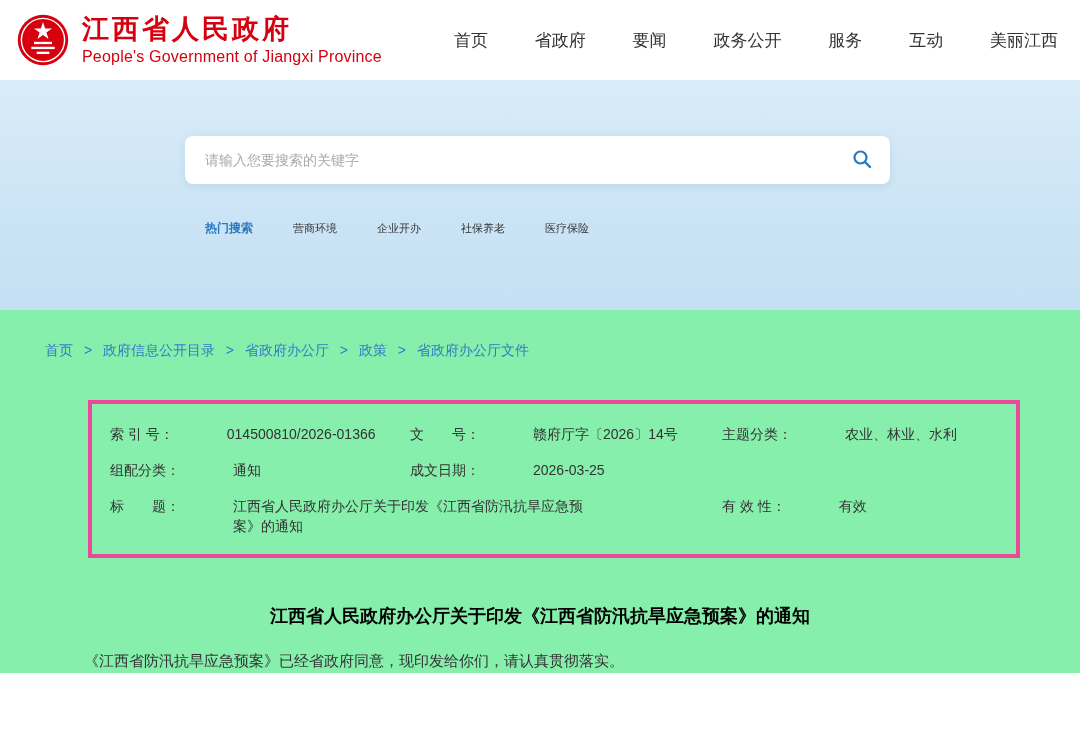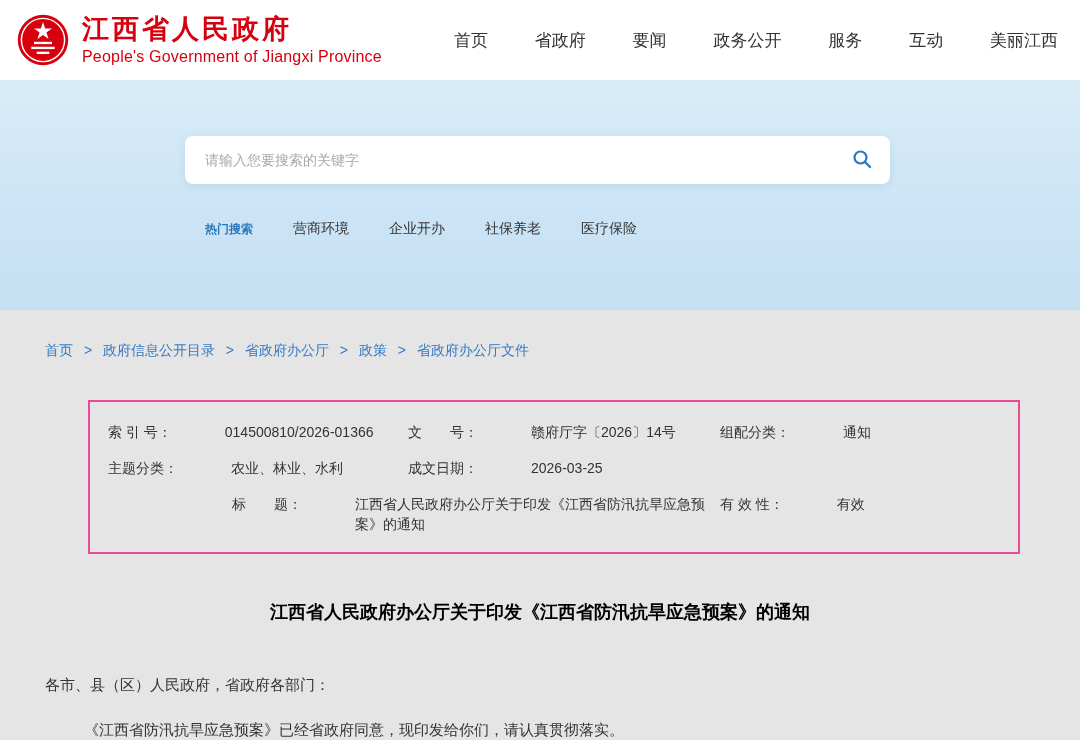--- a/index.html
+++ b/index.html
@@ -23,34 +23,34 @@
   .search-inner { width:705px; height:48px; background:#fff; border-radius:8px;
     box-shadow:0 2px 8px rgba(40,90,140,0.10); display:flex; align-items:center; }
   .search-input { flex:1; border:none; outline:none; background:transparent; height:46px;
     padding:0 10px 0 20px; font-size:14px; color:#333;
     font-family:"Liberation Sans","DejaVu Sans",sans-serif; }
   .search-input::placeholder { color:#a9a9a9; }
   .search-btn { border:none; background:transparent; cursor:pointer; padding:0 18px 0 6px;
     display:flex; align-items:center; }
   .hot-row { margin-left:205px; margin-top:36px; display:flex; align-items:center; gap:40px; }
   .hot-label { color:#2878be; font-size:12px; font-weight:bold; }
-  .hot-link { color:#333; font-size:14px; text-decoration:none; cursor:pointer; }
+  .hot-link { color:#333; font-size:11px; text-decoration:none; cursor:pointer; }
 
   
-  .content { background:#e5e5e5; }
+  .content { background:#86efac; }
   .breadcrumb { padding:32px 0 0 45px; font-size:14px; color:#3579c6; }
   .breadcrumb a { color:#3579c6; text-decoration:none; cursor:pointer; }
   .breadcrumb .sep { margin:0 7px; color:#3579c6; }
 
-  .meta-box { margin:40px 60px 0 88px; border:2px solid #ec4899; padding:20px 18px 18px 18px;
+  .meta-box { margin:40px 60px 0 88px; border:4px solid #ec4899; padding:20px 18px 18px 18px;
     display:grid; grid-template-columns:300px 312px 1fr; row-gap:16px; font-size:14px; }
   .meta-cell { display:flex; align-items:flex-start; line-height:20px; }
   .meta-cell .lab { white-space:pre; margin-right:6px; flex:none; color:#333; }
   .meta-cell .val { color:#333;margin-left:47px; }
-  .meta-cell.title-cell { grid-column:1 / 3;justify-content:flex-end; }
+  .meta-cell.title-cell { grid-column:1 / 3; }
   .meta-cell.title-cell .val { max-width:365px; display:inline-block; }
 
   .doc-title { margin-top:46px; text-align:center; font-size:18px; font-weight:bold; color:#000; }
   .salutation { margin:50px 45px 0 45px; font-size:15px; line-height:1.5; }
   .para { margin:22px 45px 0 45px; font-size:15px; line-height:1.5; text-indent:2.6em; }
 </style>
 </head>
 <body>
 
 <div class="header">
@@ -122,40 +122,39 @@
     <div class="meta-cell">
       <span class="lab">索 引 号：</span>
       <span class="val">014500810/2026-01366</span>
     </div>
     <div class="meta-cell">
       <span class="lab">文　　号：</span>
       <span class="val">赣府厅字〔2026〕14号</span>
     </div>
 
     <div class="meta-cell">
+      <span class="lab">主题分类：</span>
+      <span class="val">农业、林业、水利</span>
+    </div>
+    <div class="meta-cell">
       <span class="lab">组配分类：</span>
       <span class="val">通知</span>
-    </div>
-    <div class="meta-cell">
-      <span class="lab">主题分类：</span>
-      <span class="val">农业、林业、水利</span>
     </div>
     <div class="meta-cell">
       <span class="lab">成文日期：</span>
       <span class="val">2026-03-25</span>
     </div>
 
     <div class="meta-cell title-cell">
       <span class="lab">标　　题：</span>
       <span class="val">江西省人民政府办公厅关于印发《江西省防汛抗旱应急预案》的通知</span>
     </div>
     <div class="meta-cell">
       <span class="lab">有 效 性：</span>
       <span class="val">有效</span>
     </div>
   </div>
 
   <h1 class="doc-title">江西省人民政府办公厅关于印发《江西省防汛抗旱应急预案》的通知</h1>
 
-  <p class="salutation">各市、县（区）人民政府，省政府各部门：</p>
   <p class="para">《江西省防汛抗旱应急预案》已经省政府同意，现印发给你们，请认真贯彻落实。</p>
 
 </div>
 
 </body></html>

